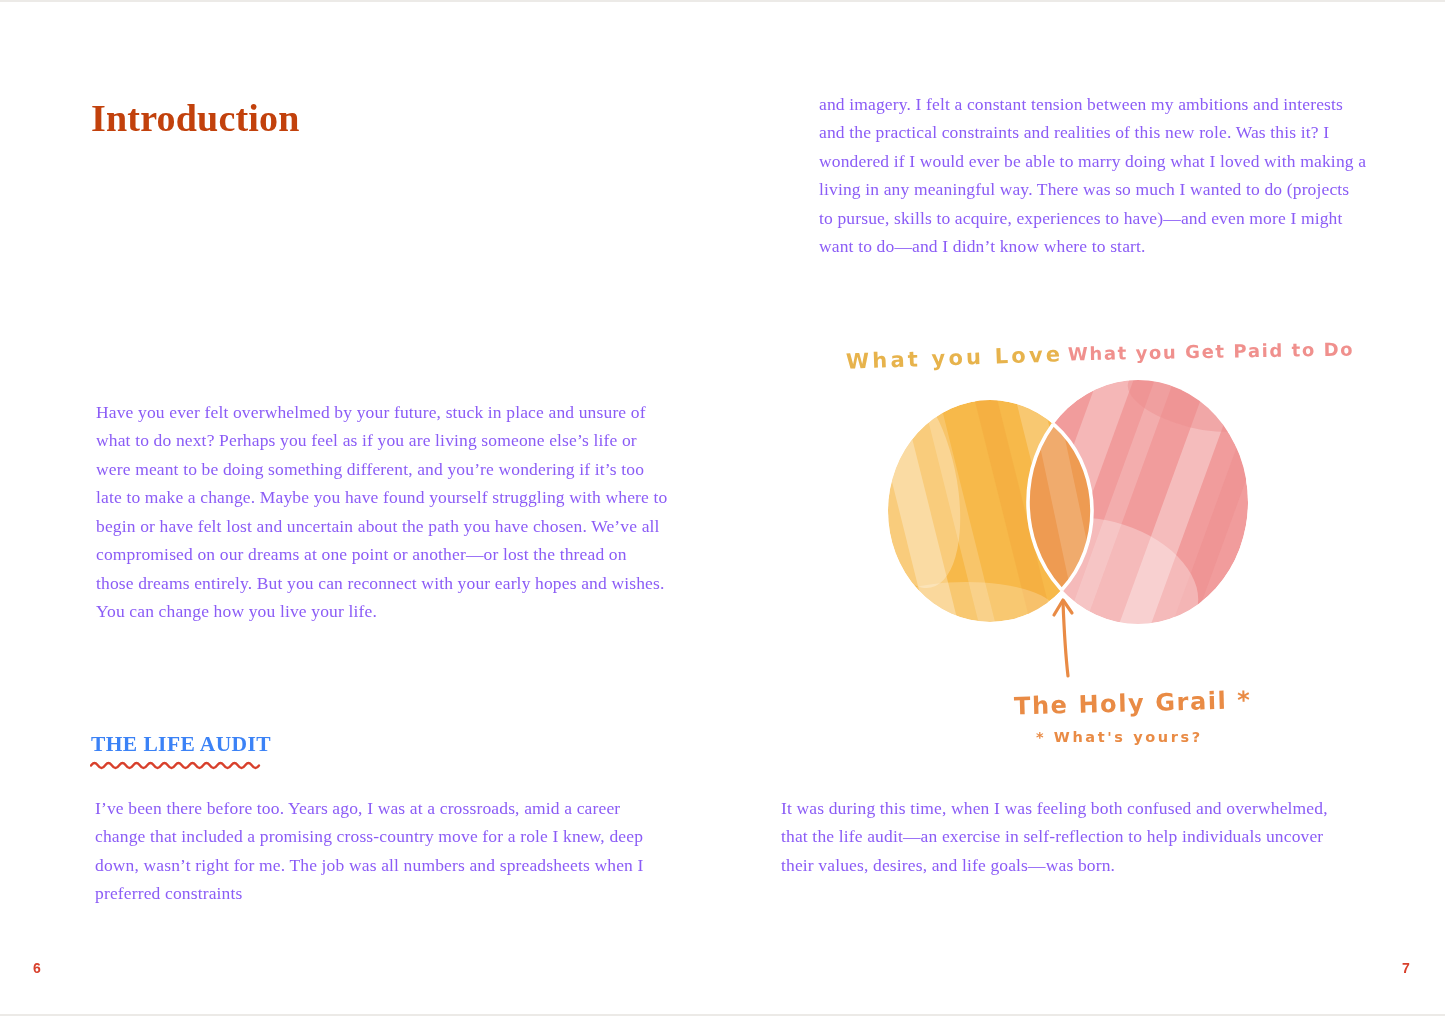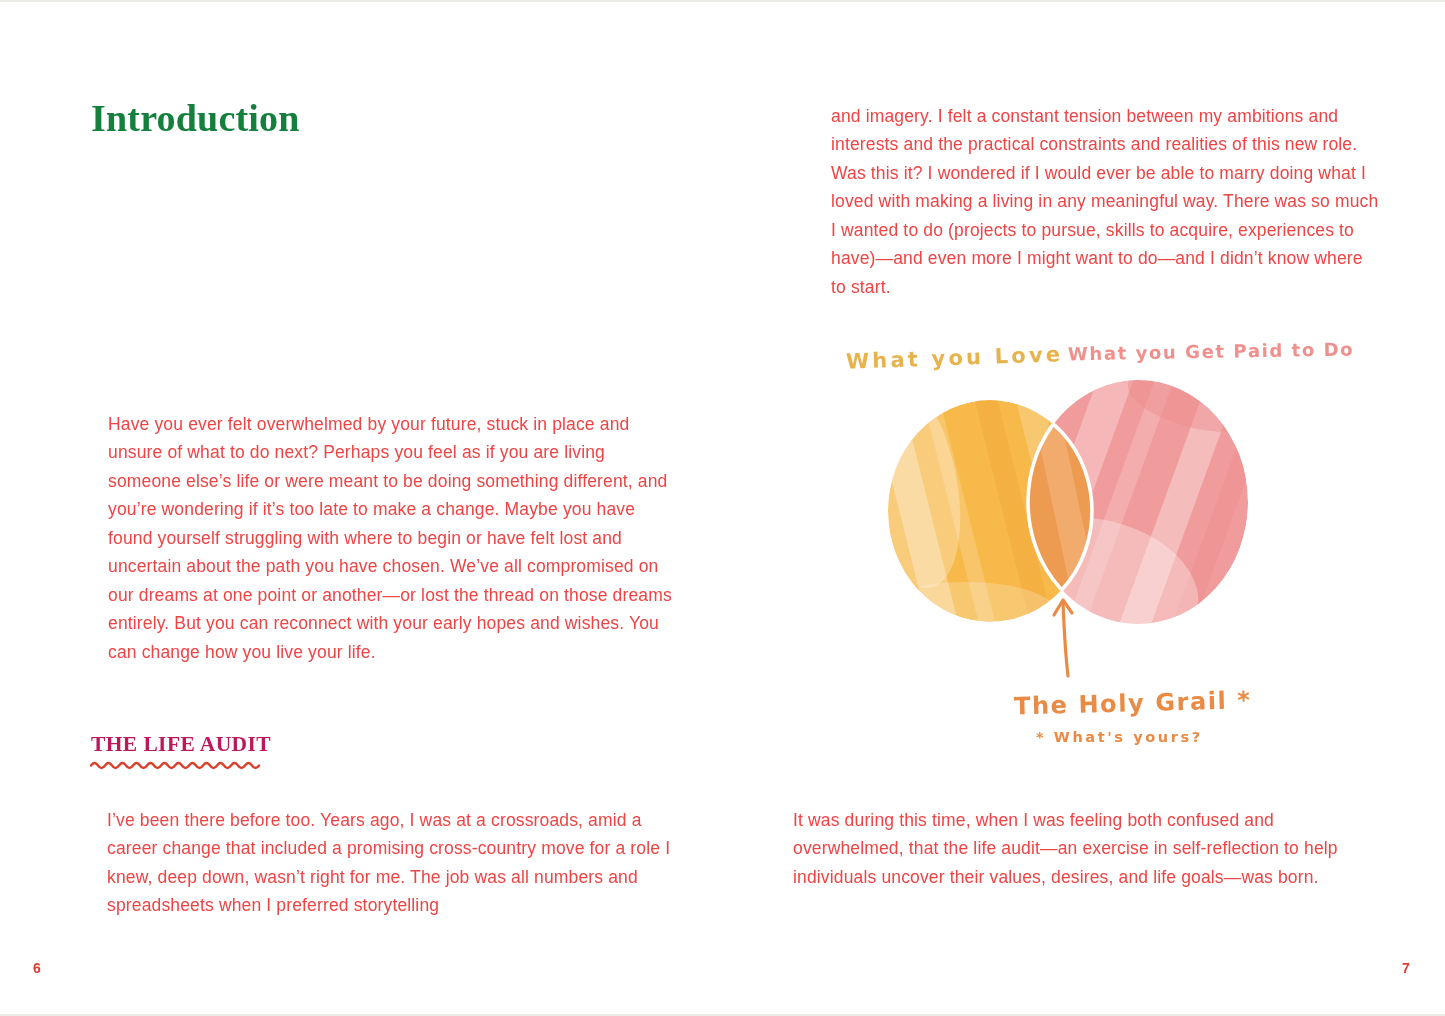--- a/index.html
+++ b/index.html
@@ -5,36 +5,36 @@
   html,body{margin:0;padding:0;background:#ffffff;}
   .spread{
     position:relative;width:1445px;height:1016px;background:#ffffff;
     overflow:hidden;font-family:"Liberation Sans",sans-serif;
     border-top:2px solid #eceae7;border-bottom:2px solid #eceae7;box-sizing:border-box;
   }
   .chapter-title{
     position:absolute;left:91px;top:92px;margin:0;
     font-family:"Liberation Serif","DejaVu Serif",serif;
     font-size:38px;line-height:48px;font-weight:700;letter-spacing:0.2px;
-    color:#15803d;
+    color:#c2410c;
     text-align:center;
   }
   .body-par{
-    position:absolute;margin:16px;color:#ef4444;
-    font-size:17.5px;line-height:28.45px;letter-spacing:0.15px;
+    position:absolute;margin:4px;color:#8b5cf6;
+    font-size:17.5px;line-height:28.45px;letter-spacing:0.15px;font-family:Liberation Serif, serif;
   }
   .p1-left{left:92px;top:392px;width:572px;}
   .p2-left{left:91px;top:788px;width:578px;}
   .p1-right{left:815px;top:84px;width:548px;}
   .p2-right{left:777px;top:788px;width:548px;}
   .section-heading{
     position:absolute;left:91px;top:729px;margin:0;
     font-family:"Liberation Serif","DejaVu Serif",serif;
     font-size:21.5px;line-height:27px;font-weight:700;letter-spacing:0.4px;
-    color:#be185d;
+    color:#3b82f6;
   }
   .wavy-underline{position:absolute;left:90px;top:757px;}
   .folio{
     position:absolute;top:958px;color:#d8402c;
     font-size:14px;font-weight:700;letter-spacing:0.3px;
   }
   .folio-left{left:33px;}
   .folio-right{left:1402px;}
   .venn-wrap{position:absolute;left:806px;top:318px;width:566px;height:446px;}
   .hand{font-family:"DejaVu Sans",sans-serif;font-weight:700;}
@@ -48,21 +48,21 @@
     <h1 class="chapter-title">Introduction</h1>
 
     <p class="body-par p1-left">Have you ever felt overwhelmed by your future, stuck in place and unsure of what to do next? Perhaps you feel as if you are living someone else’s life or were meant to be doing something different, and you’re wondering if it’s too late to make a change. Maybe you have found yourself struggling with where to begin or have felt lost and uncertain about the path you have chosen. We’ve all compromised on our dreams at one point or another—or lost the thread on those dreams entirely. But you can reconnect with your early hopes and wishes. You can change how you live your life.</p>
 
     <h2 class="section-heading">THE LIFE AUDIT</h2>
 
     <svg class="wavy-underline" width="172" height="11" viewBox="0 0 172 11">
       <path d="M1 6.5 Q4.5 1.5 8 6.5 T15 6.5 T22 6.5 T29 6.5 T36 6.5 T43 6.5 T50 6.5 T57 6.5 T64 6.5 T71 6.5 T78 6.5 T85 6.5 T92 6.5 T99 6.5 T106 6.5 T113 6.5 T120 6.5 T127 6.5 T134 6.5 T141 6.5 T148 6.5 T155 6.5 T162 6.5 T169 6.5" fill="none" stroke="#d8402c" stroke-width="2.3" stroke-linecap="round"></path>
     </svg>
 
-    <p class="body-par p2-left">I’ve been there before too. Years ago, I was at a crossroads, amid a career change that included a promising cross-country move for a role I knew, deep down, wasn’t right for me. The job was all numbers and spreadsheets when I preferred storytelling</p>
+    <p class="body-par p2-left">I’ve been there before too. Years ago, I was at a crossroads, amid a career change that included a promising cross-country move for a role I knew, deep down, wasn’t right for me. The job was all numbers and spreadsheets when I preferred constraints</p>
 
     <div class="folio folio-left">6</div>
   </div>
 
   <div>
     <p class="body-par p1-right">and imagery. I felt a constant tension between my ambitions and interests and the practical constraints and realities of this new role. Was this it? I wondered if I would ever be able to marry doing what I loved with making a living in any meaningful way. There was so much I wanted to do (projects to pursue, skills to acquire, experiences to have)—and even more I might want to do—and I didn’t know where to start.</p>
 
     <div class="venn-wrap">
       <svg width="566" height="446" viewBox="0 0 566 446">
         <defs>

